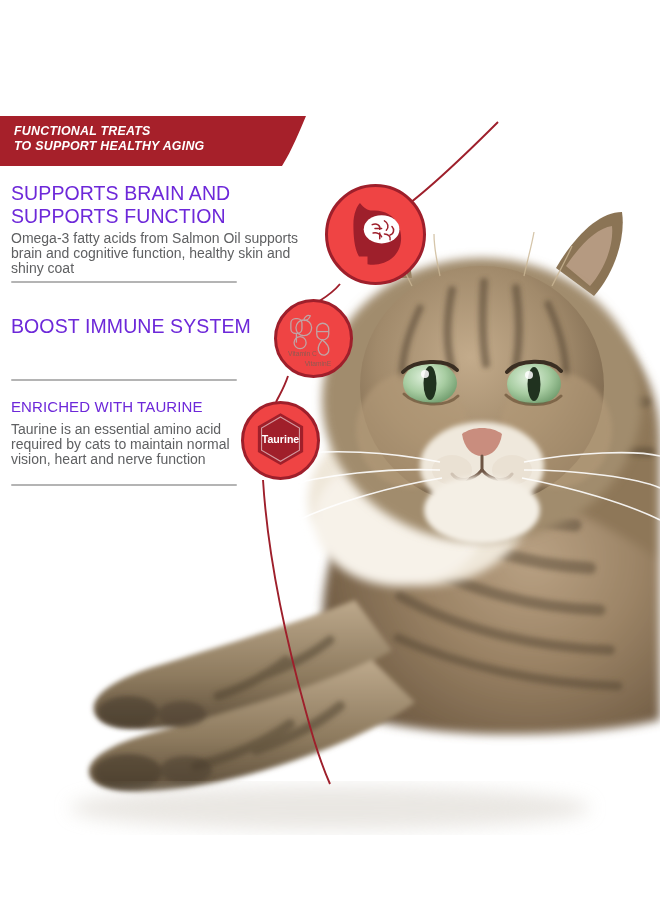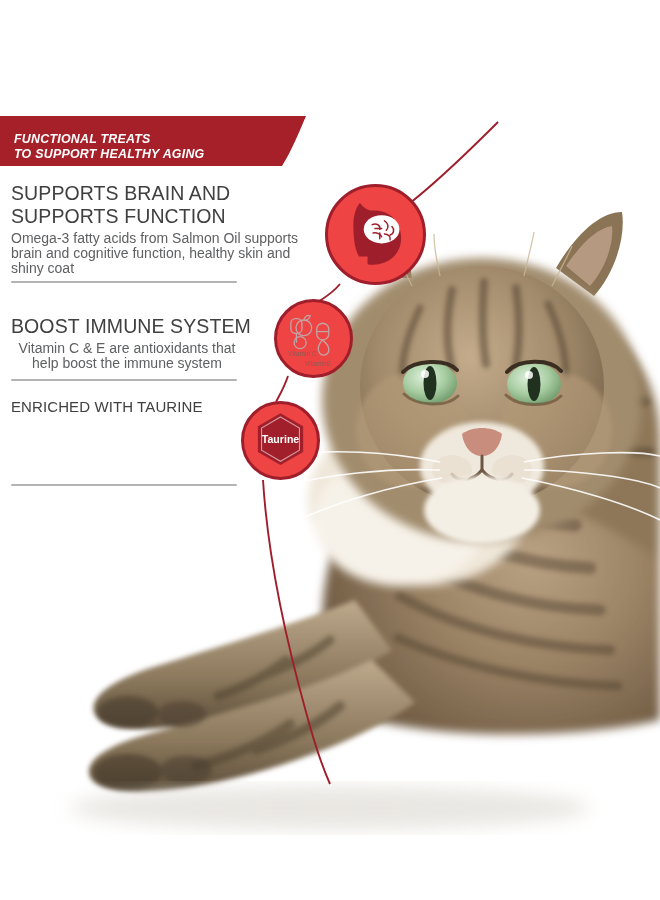--- a/index.html
+++ b/index.html
@@ -8,28 +8,28 @@
 
   #stage{position:absolute;inset:0;width:660px;height:900px;background:#fff;overflow:hidden;}
 
   
   .photo{position:absolute;inset:0;pointer-events:none;}
   .photo svg{display:block;width:660px;height:900px;}
 
   
   .banner{position:absolute;left:0;top:116px;width:312px;height:50px;}
   .banner svg{display:block;}
-  .banner-text{position:absolute;left:14px;top:132px;width:290px;
+  .banner-text{position:absolute;left:14px;top:124px;width:290px;
       color:#ffffff;font-style:italic;font-weight:bold;font-size:12.4px;
       line-height:14.6px;letter-spacing:.25px;}
   .banner-text div{white-space:nowrap;}
 
   
   .feature{position:absolute;left:11px;}
-  .f-title{color:#404040;font-size:19.5px;line-height:23px;font-weight:400;
+  .f-title{color:#6d28d9;font-size:19.5px;line-height:23px;font-weight:400;
            letter-spacing:.1px;white-space:nowrap;}
   .f-title.two-line{white-space:normal;}
   .f-body{color:#5f6062;font-size:14px;line-height:15.2px;margin-top:3px;
           max-width:300px;}
   .divider{position:absolute;height:2px;background:#9b9b9b;opacity:.75;border-radius:1px;}
 
   #feat-brain{top:182px;}
   #feat-brain .f-body{max-width:306px;}
   #feat-immune{top:315px;text-align:center;}
   #feat-taurine{top:397px;}
@@ -221,26 +221,26 @@
     <div class="f-title two-line">
       <div>SUPPORTS BRAIN AND</div>
       <div>SUPPORTS FUNCTION</div>
     </div>
     <div class="f-body">Omega-3 fatty acids from Salmon Oil supports brain and cognitive function, healthy skin and shiny coat</div>
   </div>
   <div class="divider" style="left:11px;top:281px;width:226px;"></div>
 
   <div class="feature" id="feat-immune">
     <div class="f-title">BOOST IMMUNE SYSTEM</div>
-    <div class="f-body" style="max-width:232px">Vitamin C &amp; E are antioxidants that help boost the immune system</div>
   </div>
   <div class="divider" style="left:11px;top:379px;width:226px;"></div>
 
   <div class="feature" id="feat-taurine">
     <div class="f-title" style="font-size:15px;line-height:19px">ENRICHED WITH TAURINE</div>
+    <div class="f-body" style="max-width:228px;margin-top:6px">Taurine is an essential amino acid required by cats to maintain normal vision, heart and nerve function</div>
   </div>
   <div class="divider" style="left:11px;top:484px;width:226px;"></div>
 
   <div class="badge" id="badge-brain">
     <svg viewBox="0 0 101 101" xmlns="http://www.w3.org/2000/svg">
       <path d="M27 40 C 27 28, 31 20, 34 17 C 38 22, 42 25, 47 25
                C 58 24, 70 29, 75 41 C 80 53, 78 66, 70 74
                C 62 82, 50 84, 42 82 L42 74 L33 74 C 28 66, 27 52, 27 40 Z" fill="#9e1f2b"></path>
       <ellipse cx="57" cy="45" rx="19" ry="15" fill="#ffffff"></ellipse>
       <g stroke="#9e1f2b" stroke-width="1.6" fill="none" stroke-linecap="round">

